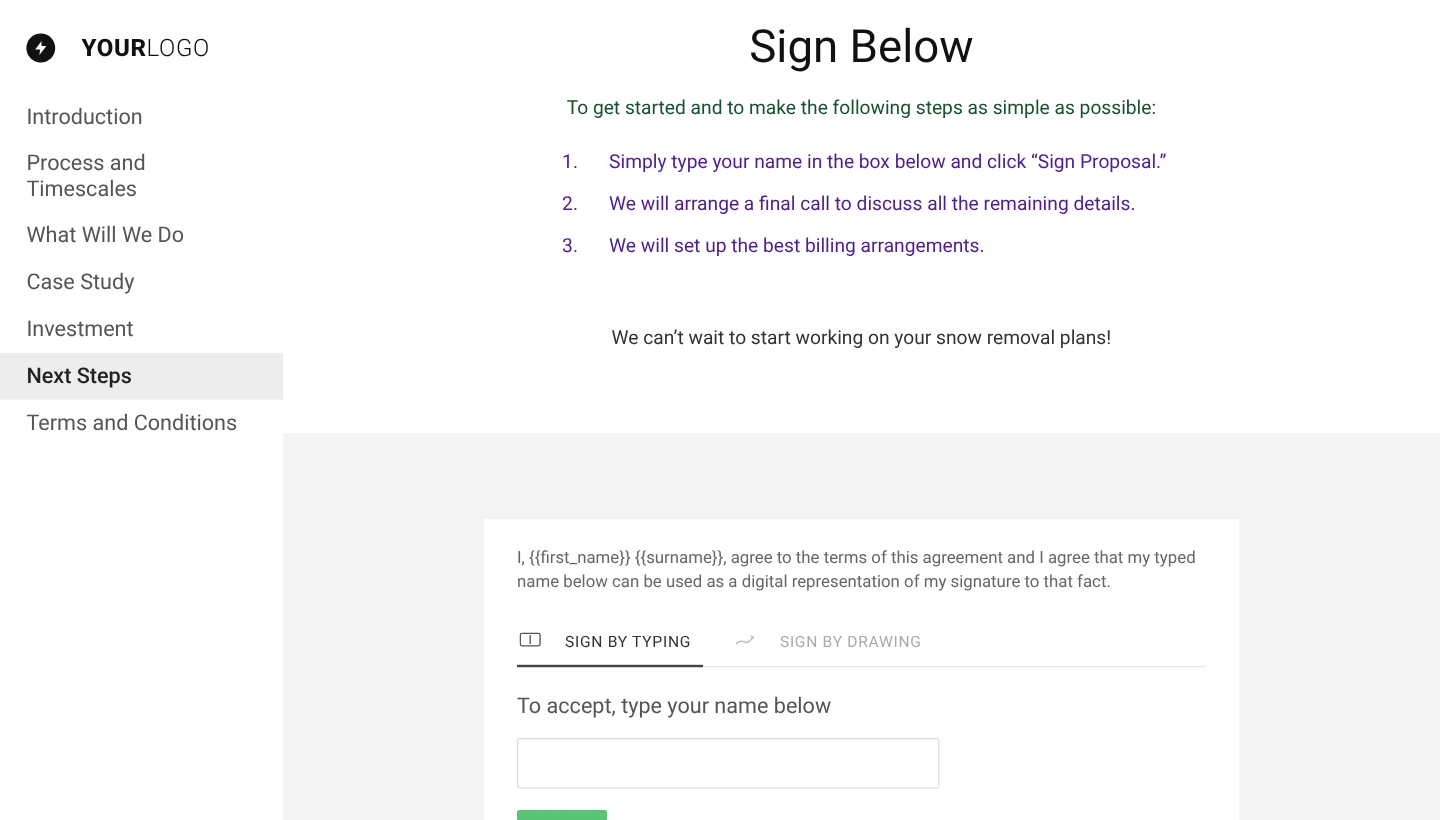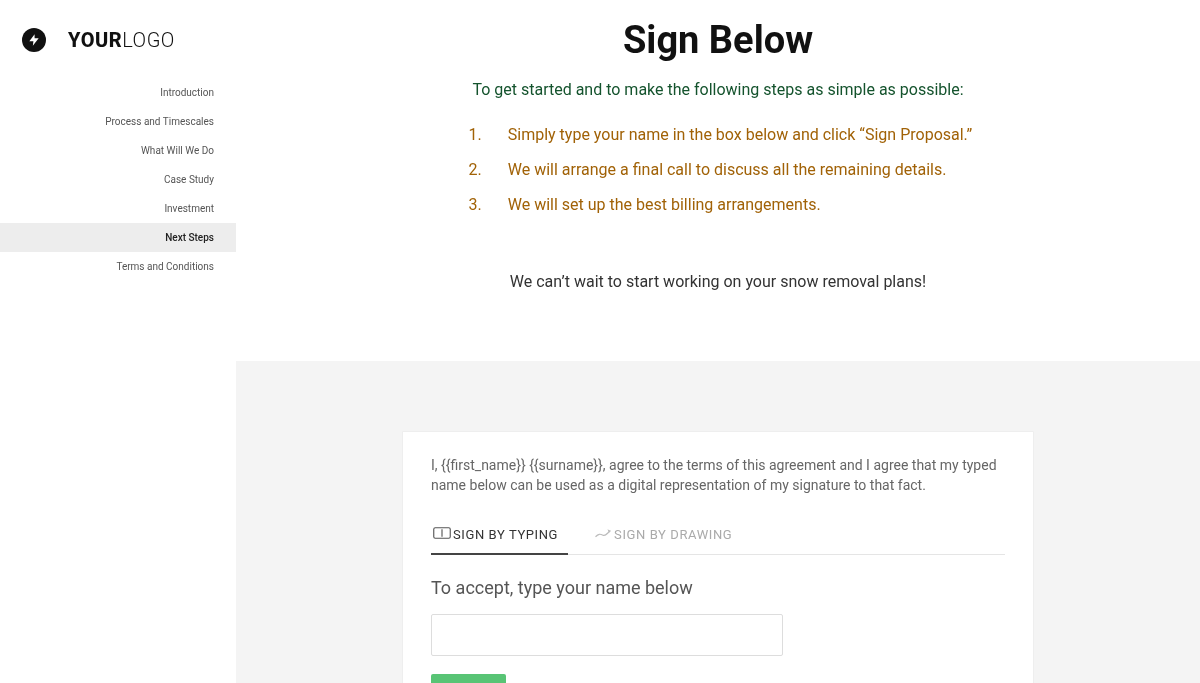--- a/index.html
+++ b/index.html
@@ -34,61 +34,60 @@
   .logo-text {
     font-size: 20px;
     letter-spacing: 0.5px;
     color: #111;
   }
   .logo-text .bold { font-weight: 800; }
   .logo-text .thin { font-weight: 300; }
   .nav { display: flex; flex-direction: column; }
   .nav-item {
     padding: 9px 22px;
-    font-size: 10px;
+    font-size: 18px;
     color: #555;
     cursor: pointer;
-    text-align: right;
   }
   .nav-item.active {
     background: #ededed;
     color: #222;
     font-weight: 500;
   }
   .main {
     flex: 1;
     overflow-y: auto;
     background: #fff;
   }
   .top-section {
     padding: 18px 60px 70px 60px;
     text-align: center;
   }
   .title {
     font-size: 38px;
-    font-weight: 700;
+    font-weight: 400;
     color: #111;
     margin-bottom: 18px;
   }
   .intro {
     font-size: 16px;
     color: #14532d;
     margin-bottom: 18px;
   }
   .steps {
     list-style: decimal;
     display: inline-block;
     text-align: left;
     padding-left: 22px;
     color: #333;
   }
   .steps li {
     font-size: 16px;
     padding: 8px 0 8px 22px;
-    color: #a16207;
+    color: #4c1d95;
   }
   .closing {
     font-size: 16px;
     color: #333;
     margin-top: 50px;
   }
   .bottom-section {
     background: #f4f4f4;
     padding: 70px 60px 40px 60px;
     min-height: 400px;
@@ -108,21 +107,21 @@
     margin-bottom: 22px;
   }
   .tabs {
     display: flex;
     border-bottom: 1px solid #e5e5e5;
     margin-bottom: 22px;
   }
   .tab {
     display: flex;
     align-items: center;
-    gap: 2px;
+    gap: 20px;
     padding: 8px 10px 10px 2px;
     margin-right: 24px;
     cursor: pointer;
     font-size: 13px;
     letter-spacing: 0.6px;
     color: #aaa;
     border-bottom: 2px solid transparent;
     position: relative;
     top: 1px;
   }

